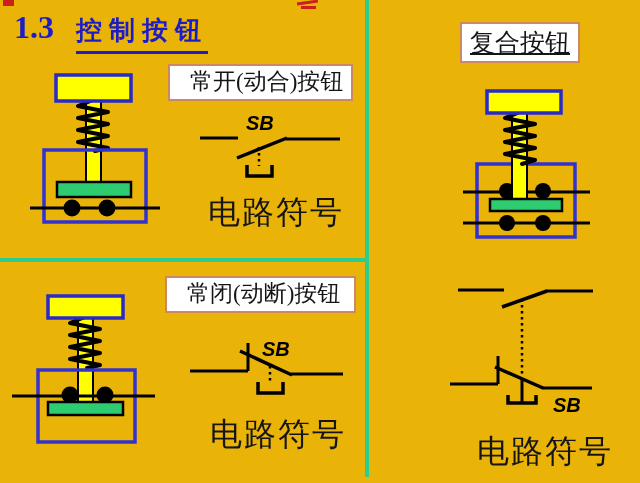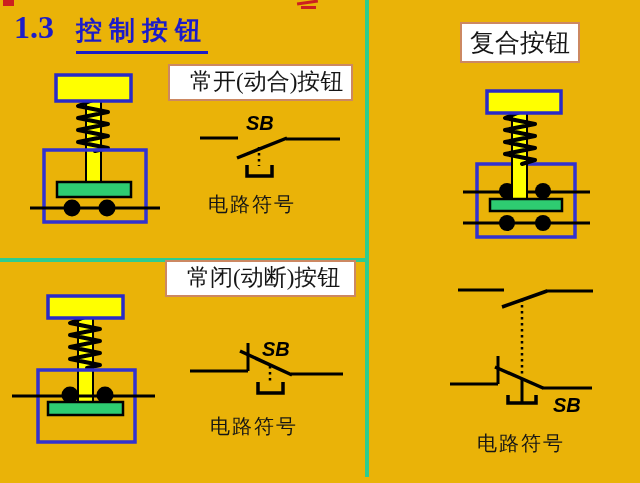--- a/index.html
+++ b/index.html
@@ -23,21 +23,21 @@
   .divider-h{left:0;top:258px;width:369px;height:4px;background:#2ecc8f;}
   
   .red-mark{background:#cc2020;}
   
   .label-box{
     border:2px solid #cc8862;background:#ffffff;color:#151515;
     font-size:23px;line-height:1.25;padding:2px 20px;white-space:nowrap;
     font-family:"Liberation Serif",serif;box-sizing:border-box;text-align:center;
   }
   .caption{
-    font-size:20px;color:#151515;letter-spacing:2px;white-space:nowrap;
+    font-size:32px;color:#151515;letter-spacing:2px;white-space:nowrap;
     font-family:"Liberation Serif",serif;
   }
   .sb-label{
     font-size:20px;font-weight:bold;font-style:italic;color:#000;
     font-family:Liberation Sans, sans-serif;white-space:nowrap;
   }
   svg{display:block;overflow:visible;}
 </style>
 </head>
 <body>
@@ -88,39 +88,39 @@
       <rect x="68" y="28" width="15" height="86" fill="#ffff00" stroke="#000" stroke-width="2"></rect>
       <path d="M75 27 L60 33 L90 39 L60 45 L90 51 L60 57 L90 63 L60 69 L90 75 L77 78" fill="none" stroke="#000" stroke-width="4" stroke-linejoin="round" stroke-linecap="round"></path>
       <rect x="28" y="80" width="97" height="72" fill="none" stroke="#3232d0" stroke-width="3.5"></rect>
       <circle cx="60" cy="105" r="8.5" fill="#000"></circle>
       <circle cx="95" cy="105" r="8.5" fill="#000"></circle>
       <rect x="38" y="112" width="75" height="13" fill="#2ecc71" stroke="#000" stroke-width="2.5"></rect>
       <line x1="2" y1="106" x2="145" y2="106" stroke="#000" stroke-width="3"></line>
       <rect x="38" y="6" width="75" height="22" fill="#ffff00" stroke="#2a2ac8" stroke-width="3.5"></rect>
     </svg>
 
-    <div class="abs label-box" style="left:165px;top:260px;width:191px;">常闭(动断)按钮</div>
+    <div class="abs label-box" style="left:165px;top:276px;width:191px;">常闭(动断)按钮</div>
 
     <span class="abs sb-label" style="left:262px;top:338px;">SB</span>
 
     <svg class="abs" style="left:185px;top:335px;" width="165" height="65" viewBox="0 0 165 65">
       <path d="M5 36 H63" stroke="#000" stroke-width="3"></path>
       <path d="M63 8 V36" stroke="#000" stroke-width="3"></path>
       <path d="M55 16 L107 40" stroke="#000" stroke-width="3.5"></path>
       <path d="M106 39 H158" stroke="#000" stroke-width="3"></path>
       <path d="M85 31 V47" stroke="#000" stroke-width="2.5" stroke-dasharray="2.5 3.5"></path>
       <path d="M73 47 V58 H98 V47" fill="none" stroke="#000" stroke-width="3.5"></path>
     </svg>
 
     <div class="abs caption" style="left:210px;top:413px;">电路符号</div>
   </div>
 
   <div>
 
-    <div class="abs label-box" style="left:460px;top:22px;width:120px;font-size:25px;padding:3px 8px;">复合按钮</div>
+    <div class="abs label-box" style="left:460px;top:22px;width:120px;font-size:25px;padding:3px 8px;text-decoration:underline;">复合按钮</div>
 
     <svg class="abs" style="left:455px;top:85px;" width="145" height="160" viewBox="0 0 145 160">
       <rect x="22" y="79" width="98" height="73" fill="none" stroke="#3232d0" stroke-width="3.5"></rect>
       <line x1="8" y1="107" x2="135" y2="107" stroke="#000" stroke-width="3"></line>
       <circle cx="52" cy="106" r="8" fill="#000"></circle>
       <circle cx="88" cy="106" r="8" fill="#000"></circle>
       <line x1="8" y1="138" x2="135" y2="138" stroke="#000" stroke-width="3"></line>
       <circle cx="52" cy="138" r="8" fill="#000"></circle>
       <circle cx="88" cy="138" r="8" fill="#000"></circle>
       <rect x="57" y="28" width="15" height="88" fill="#ffff00" stroke="#000" stroke-width="2"></rect>

